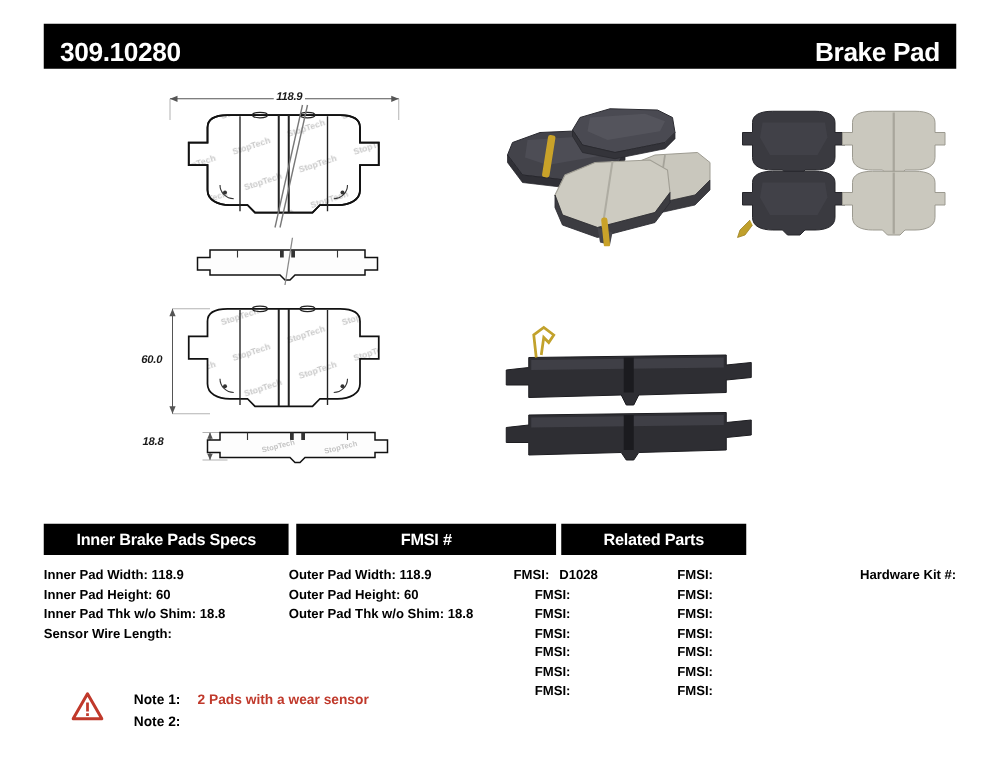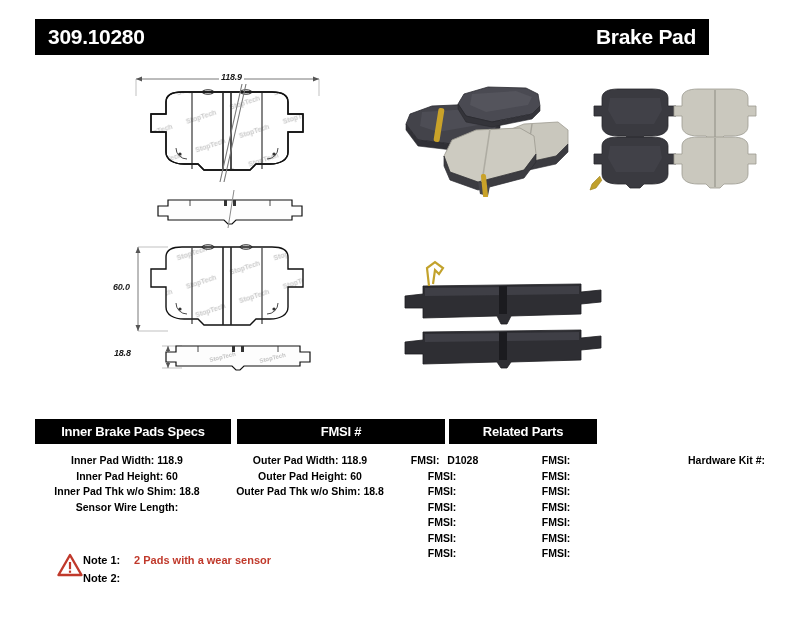--- a/index.html
+++ b/index.html
@@ -5,22 +5,22 @@
   html,body{margin:0;padding:0;}
   body{
     width:800px;height:619px;background:#ffffff;
     font-family:"Liberation Sans",sans-serif;
     color:#000;overflow:hidden;position:relative;
   }
   .page{position:absolute;inset:0;}
 
   
   .header-bar{
-    position:absolute;left:35px;top:19px;width:674px;height:36px;
-    background:#000;color:#fff;display:flex;align-items:center;
+    position:absolute;left:35px;top:19px;width:730px;height:36px;
+    background:#000;color:#fff;display:flex;align-items:flex-end;
     justify-content:space-between;box-sizing:border-box;padding:0 13px;
   }
   .header-part{font-size:21px;font-weight:bold;letter-spacing:-0.3px;}
   .header-title{font-size:21px;font-weight:bold;letter-spacing:-0.3px;}
 
   
   .draw-area{position:absolute;left:0;top:60px;width:800px;height:330px;}
   .dim-label{
     position:absolute;font-size:9px;font-weight:bold;font-style:italic;
     color:#1a1a1a;background:#fff;padding:0 2px;letter-spacing:-0.2px;
@@ -50,36 +50,36 @@
   .th.c6{width:4px;background:#fff;}
   .th.c7{width:148px;}
 
   .tbody{display:flex;padding-top:9px;}
   .col-inner{width:196px;}
   .col-outer{width:170px;}
   .col-fmsi{width:212px;display:flex;}
   .col-related{width:152px;}
 
   .specrow{
-    font-size:10.5px;font-weight:bold;text-align:center;
+    font-size:10.5px;font-weight:bold;text-align:left;
     line-height:15.5px;white-space:nowrap;padding-right:12px;
     box-sizing:border-box;
   }
   .specrow .v{font-weight:bold;}
 
   .fmsi-col{width:88px;}
   .fmsi-col.second{width:110px;padding-left:16px;}
   .fmsirow{font-size:10.5px;font-weight:bold;line-height:15.5px;white-space:nowrap;text-align:center;}
   .fmsirow .v{padding-left:5px;}
   .relrow{font-size:10.5px;font-weight:bold;line-height:15.5px;white-space:nowrap;padding-left:6px;text-align:right;}
 
   
   .notes{position:absolute;left:57px;top:551px;display:flex;align-items:flex-start;}
   .warn-icon{width:26px;height:24px;margin-top:2px;}
-  .notes-text{margin-left:0;}
+  .notes-text{margin-left:24px;}
   .note-line{font-size:11px;font-weight:bold;line-height:18px;white-space:nowrap;}
   .note-lbl{display:inline-block;width:48px;}
   .note-val{color:#c0392b;font-weight:bold;}
 </style>
 </head>
 <body>
 
 <div class="page">
 
   <div class="header-bar">

